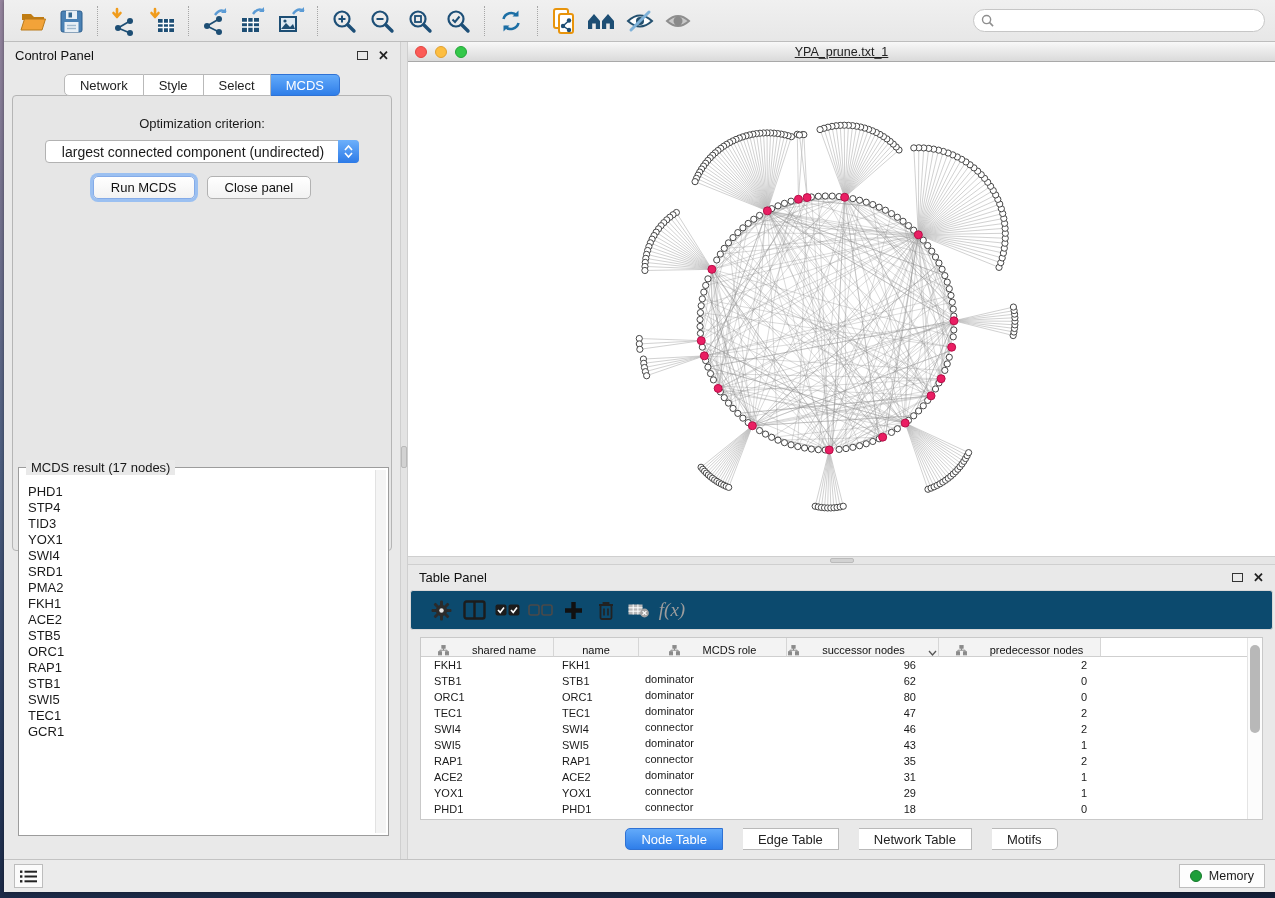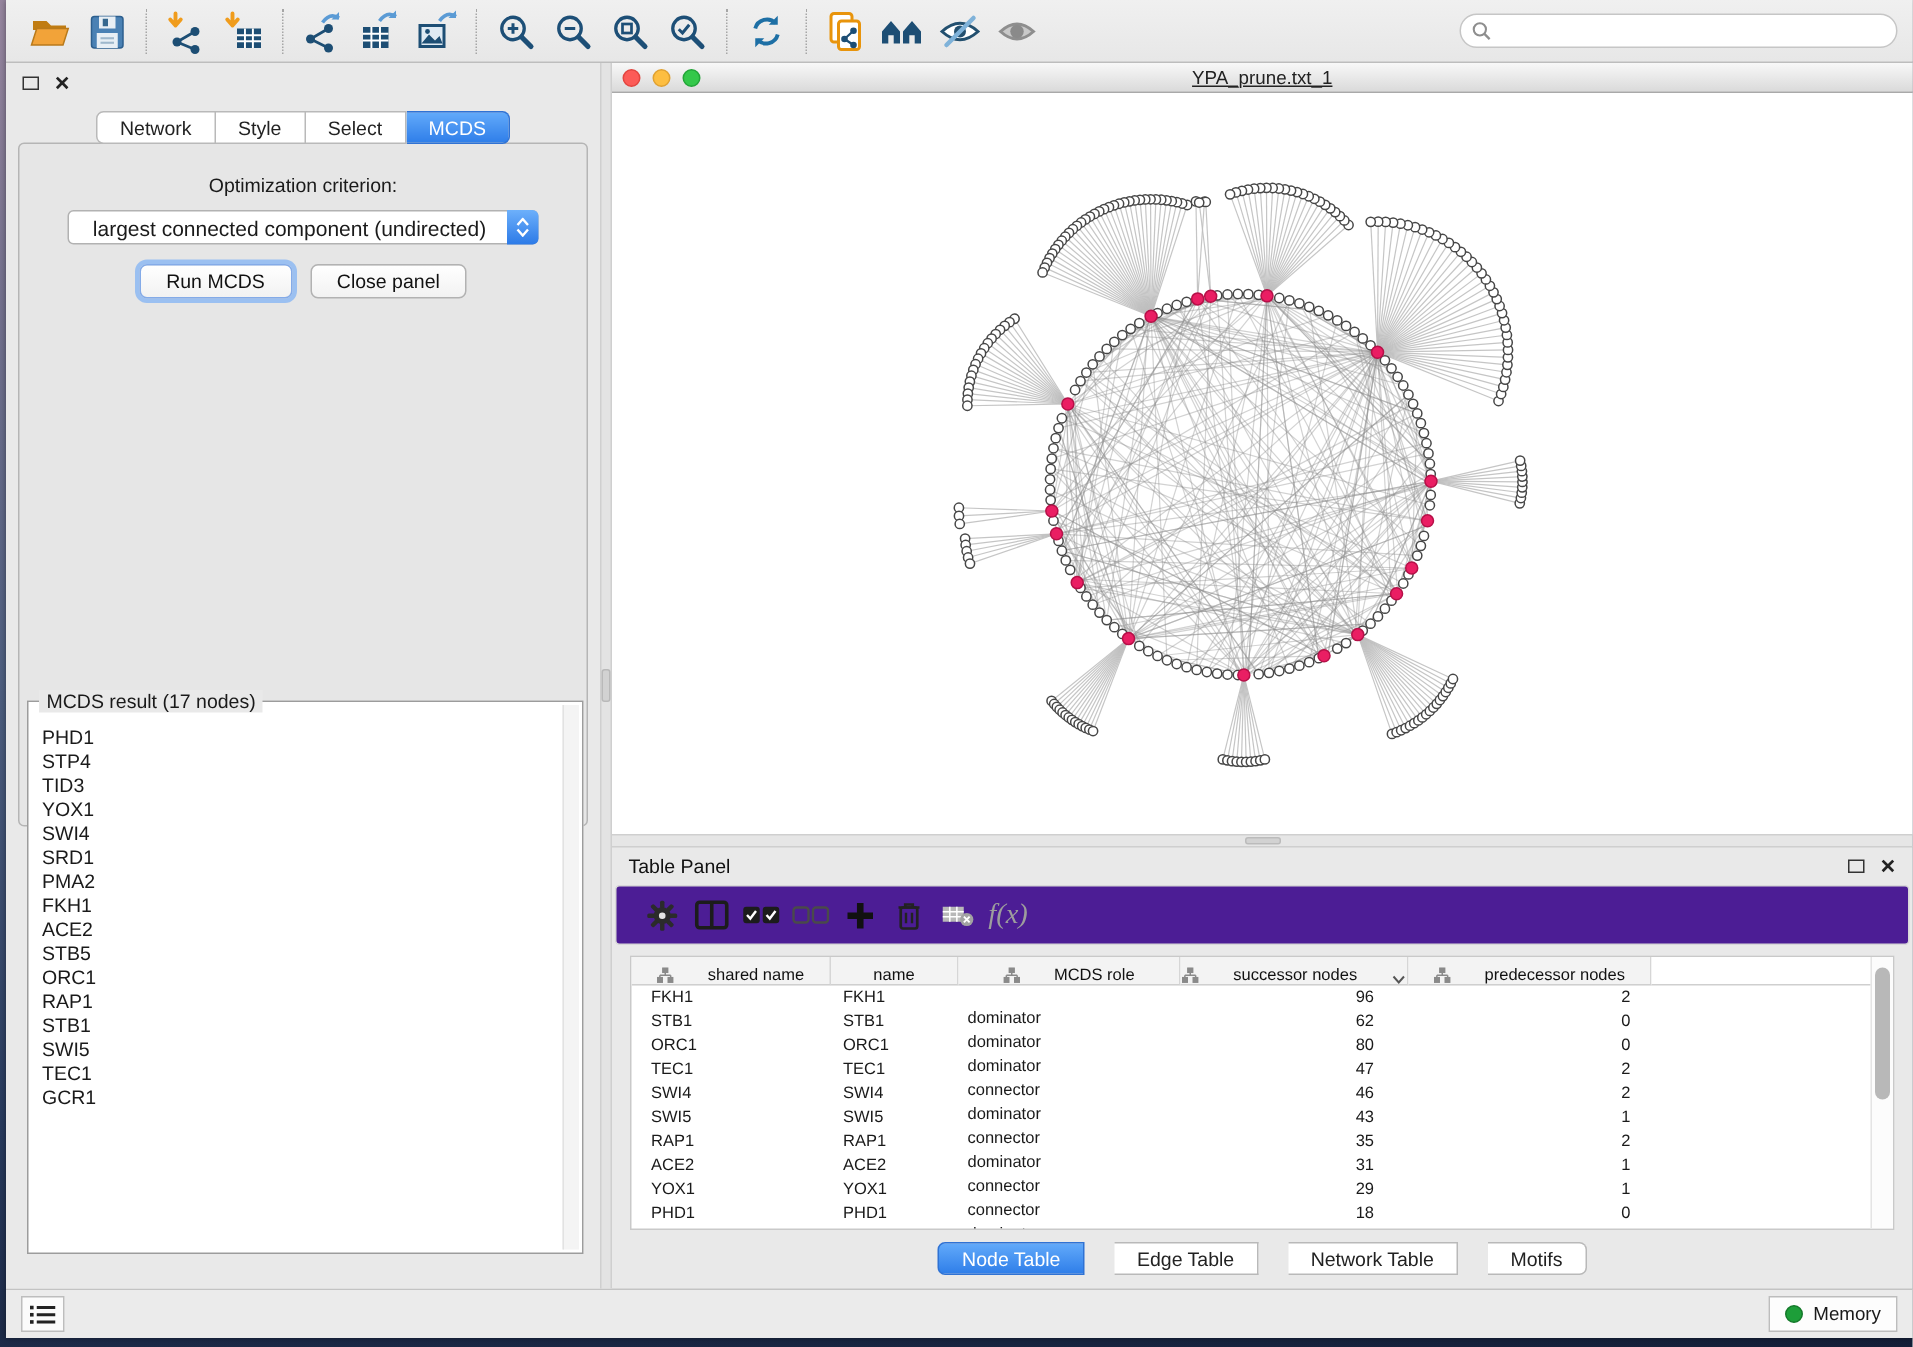--- a/index.html
+++ b/index.html
@@ -79,21 +79,21 @@
   .light.red { background:#fc5b57; border:1px solid #e2453f; }
   .light.yellow { background:#fdbe41; border:1px solid #e0a131; }
   .light.green { background:#34c84a; border:1px solid #23a538; }
   .net-title { flex:1; text-align:center; font-size:12.5px; color:#222;text-decoration:underline; }
   .net-canvas { height:494px; flex:0 0 494px; background:#fff; position:relative; }
   .net-canvas svg { position:absolute; inset:0; }
 
   
   .table-panel { flex:1; background:#e9e9e9; display:flex; flex-direction:column; min-height:0; }
   .tp-header { height:25px; flex:0 0 25px; display:flex; align-items:center; padding:0 11px; }
-  .tp-toolbar { height:40px; flex:0 0 40px; margin:0 2px; background:#4c1d95;
+  .tp-toolbar { height:40px; flex:0 0 40px; margin:0 2px; background:#0c4a6e;
     border:1px solid #d8d8d8; border-radius:3px; display:flex; align-items:center; gap:7px; padding:12px 17px; }
   .tp-tool { display:flex; align-items:center; justify-content:center; width:26px; height:26px; }
   .fx { font-family:"Liberation Serif", serif; font-style:italic; font-size:19px; color:#9d9d9d; }
 
   .table-wrap { margin:7px 12px 0; background:#fff; border:1px solid #c9c9c9;
     height:183px; flex:0 0 183px; position:relative; overflow:hidden; }
   .thead { display:flex; height:19px; font-size:11px; color:#111; }
   .th { display:flex; align-items:flex-end; justify-content:center; gap:23px; height:100%;
     background:#f3f3f3; border-bottom:1px solid #cfcfcf; border-right:1px solid #d6d6d6; }
   .th.filler { flex:1; background:#fff; border-right:none; border-bottom:1px solid #cfcfcf; }
@@ -260,20 +260,21 @@
         <line x1="9.3" y1="9.3" x2="13" y2="13" stroke="#8e8e8e" stroke-width="1.7"></line>
       </svg>
       <input type="text" placeholder="" style="">
     </div>
   </div>
 
   <div class="main">
 
     <div class="control-panel">
       <div class="panel-header">
+        <span class="panel-title">Control Panel</span>
         <span class="win-float"></span>
         <span class="win-close">✕</span>
       </div>
       <div class="cp-tabs">
         <div class="seg">Network</div>
         <div class="seg">Style</div>
         <div class="seg">Select</div>
         <div class="seg active">MCDS</div>
       </div>
       <div class="cp-content">

